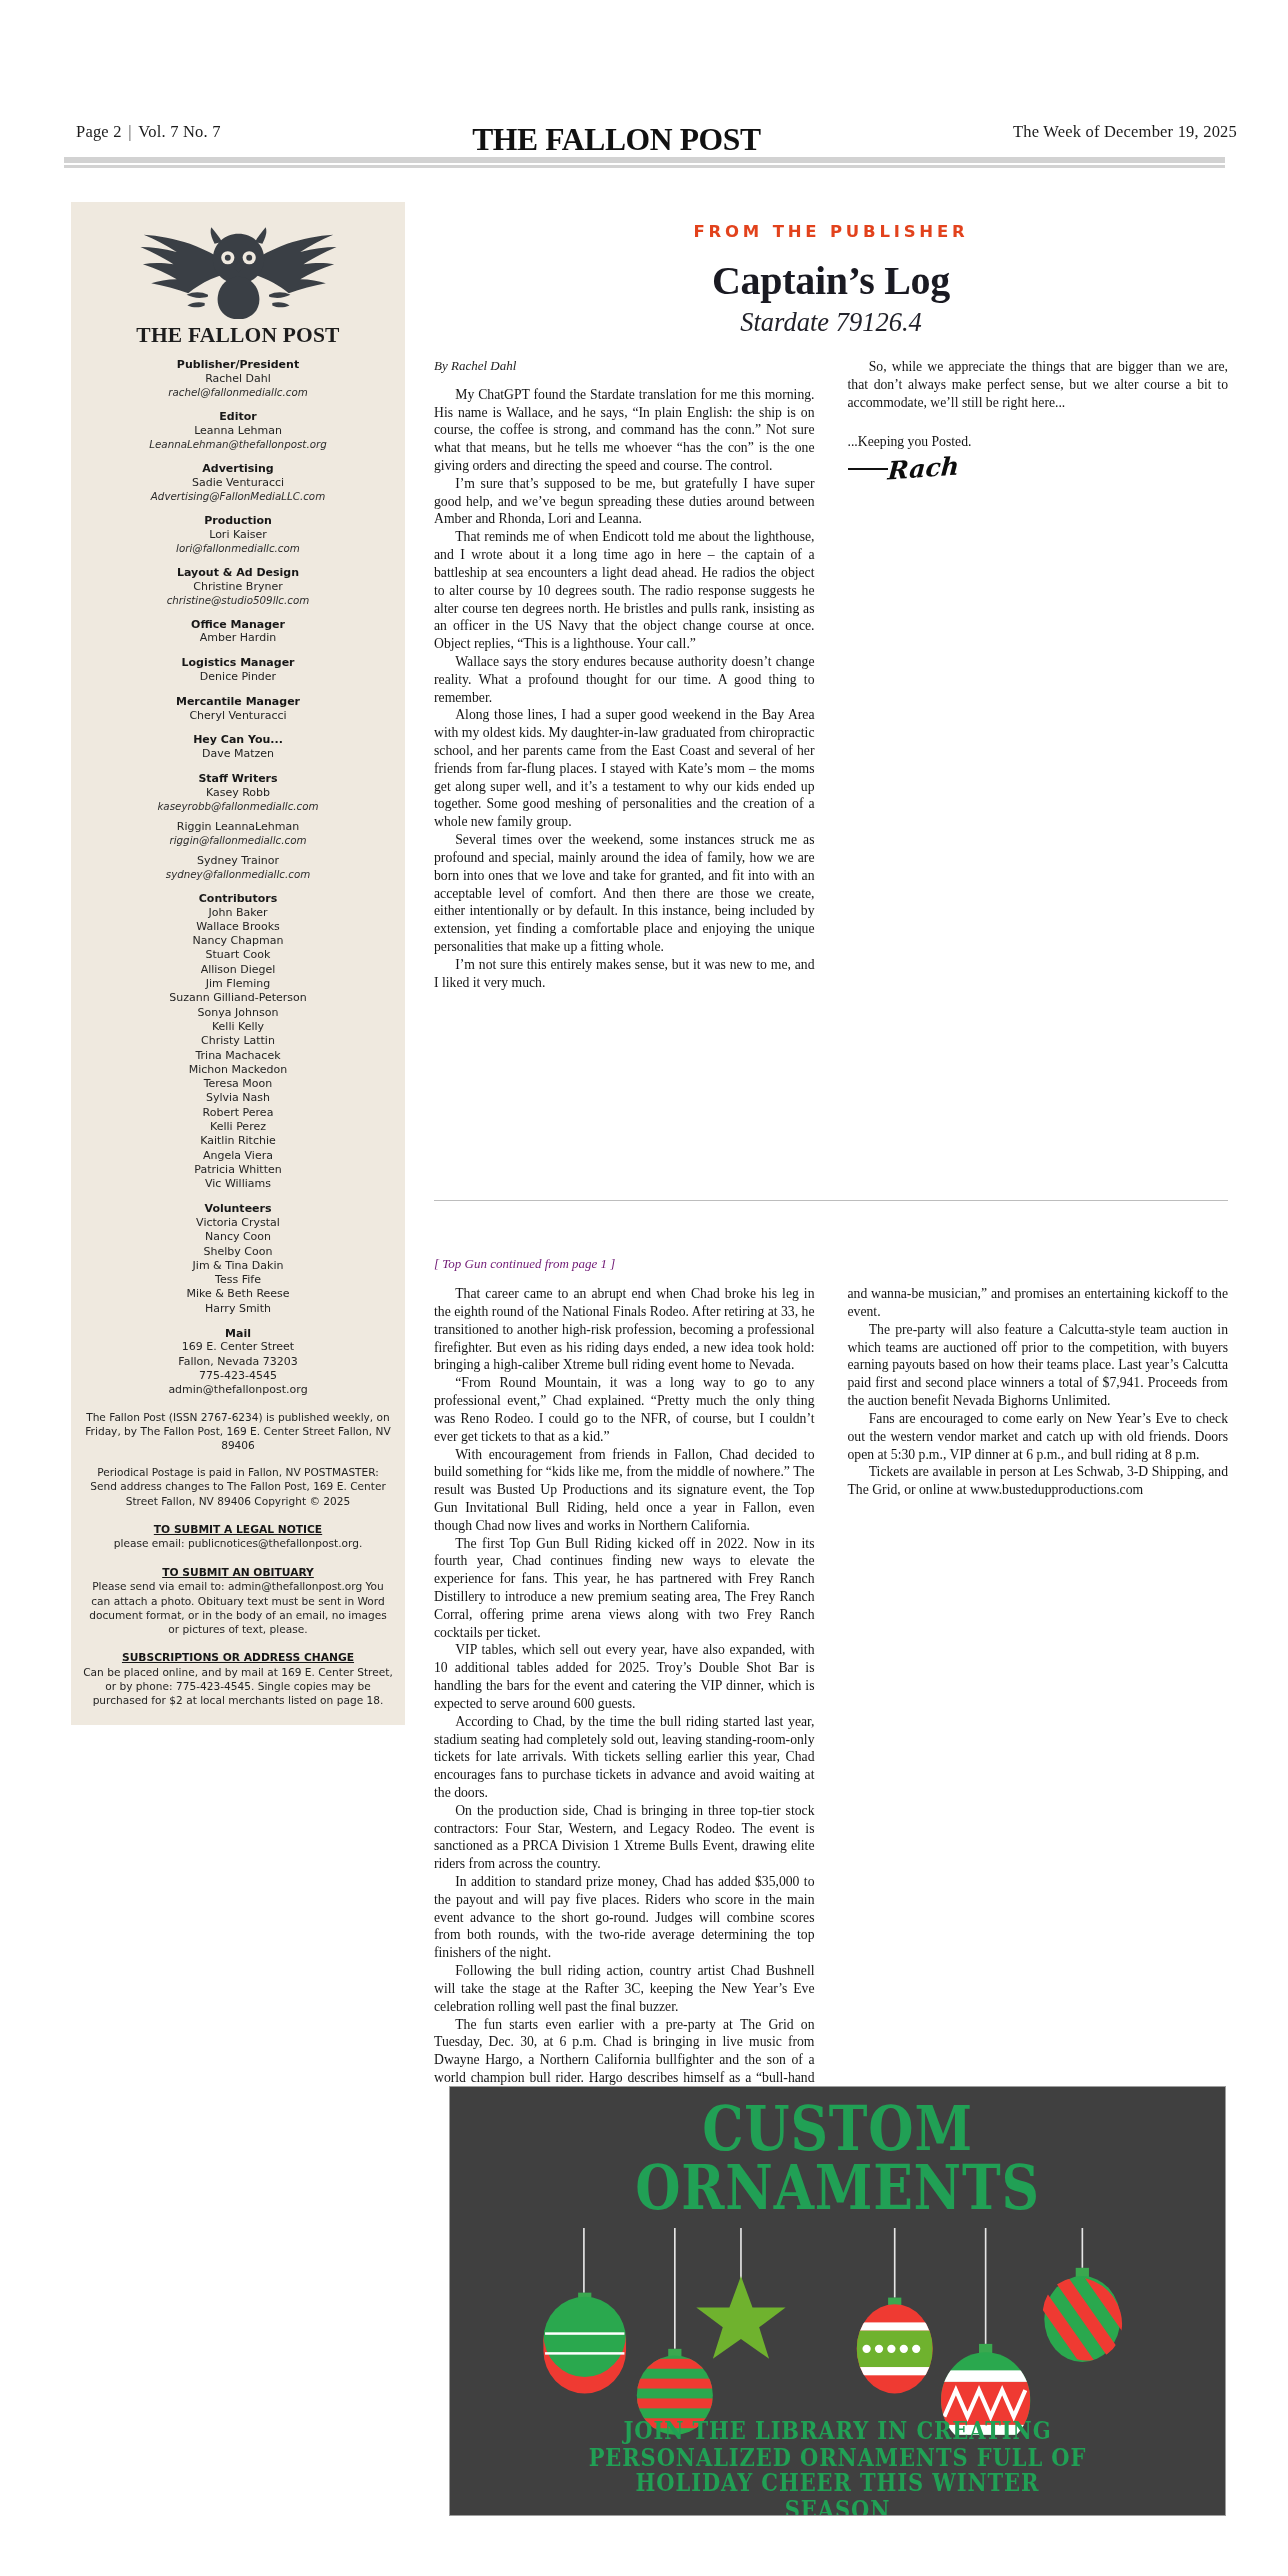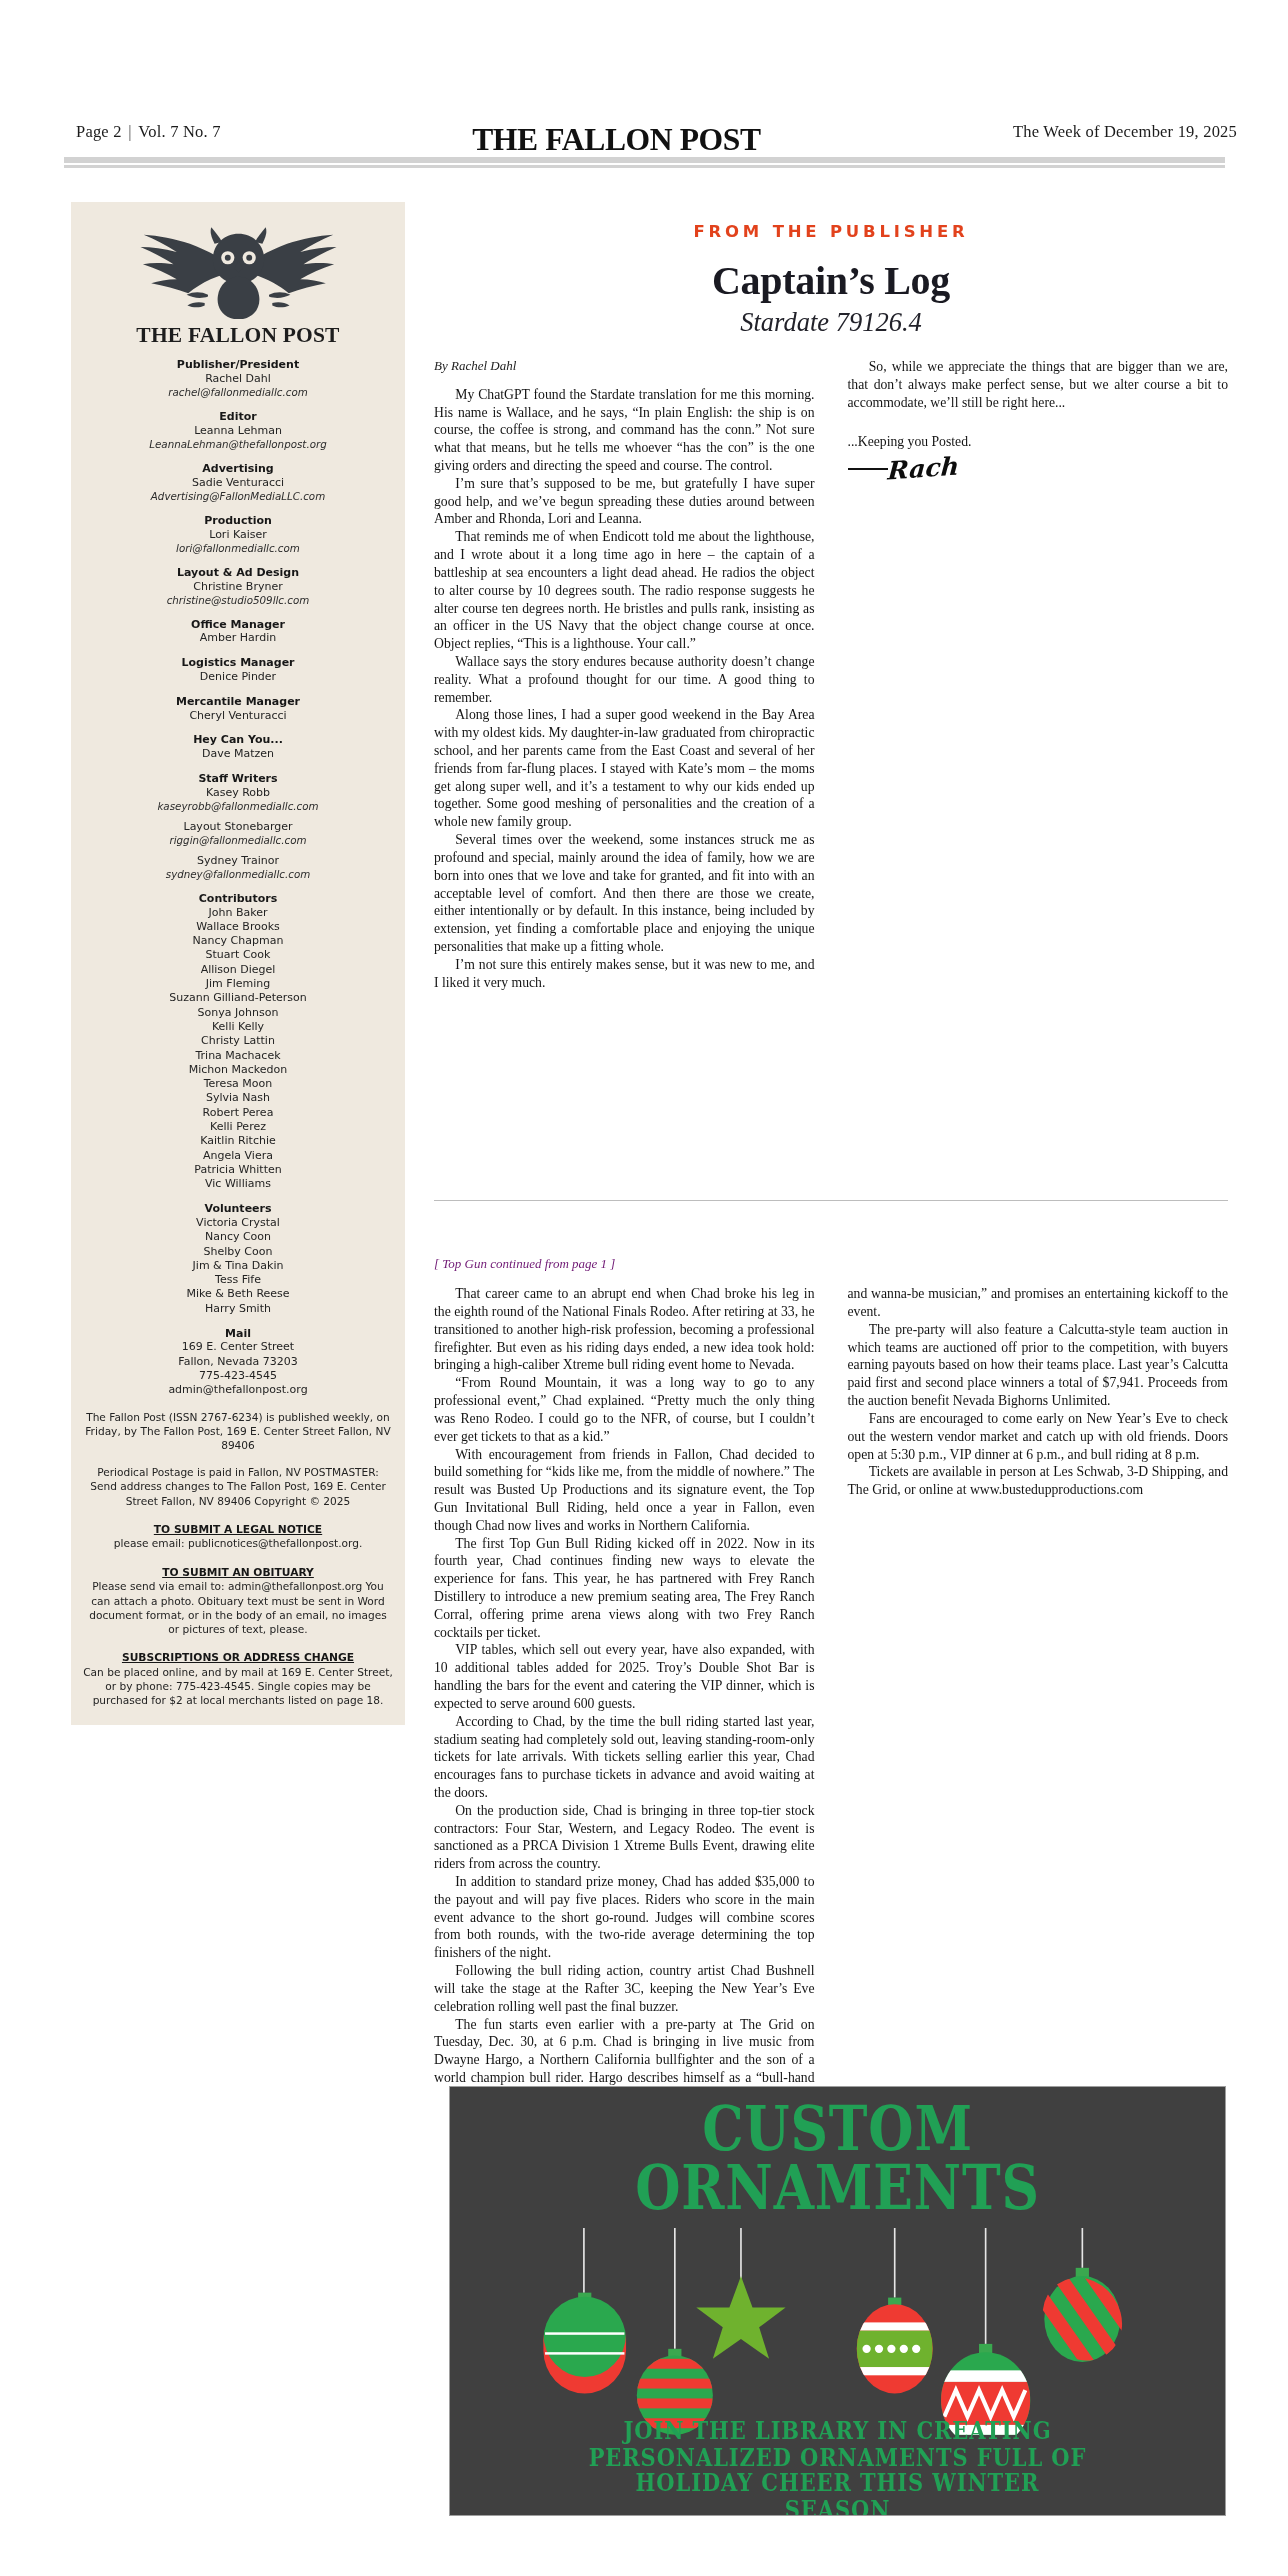--- a/index.html
+++ b/index.html
@@ -348,21 +348,21 @@
 
     <div class="role">Mercantile Manager</div>
     <div class="person">Cheryl Venturacci</div>
 
     <div class="role">Hey Can You...</div>
     <div class="person">Dave Matzen</div>
 
     <div class="role">Staff Writers</div>
     <div class="person">Kasey Robb</div>
     <div class="email">kaseyrobb@fallonmediallc.com</div>
-    <div class="person" style="margin-top:6.6px">Layout Stonebarger</div>
+    <div class="person" style="margin-top:6.6px">Riggin LeannaLehman</div>
     <div class="email">riggin@fallonmediallc.com</div>
     <div class="person" style="margin-top:6.6px">Sydney Trainor</div>
     <div class="email">sydney@fallonmediallc.com</div>
 
     <div class="role">Contributors</div>
     <div id="contributors-list">
         <div class="namelist">John Baker</div>
         <div class="namelist">Wallace Brooks</div>
         <div class="namelist">Nancy Chapman</div>
         <div class="namelist">Stuart Cook</div>

